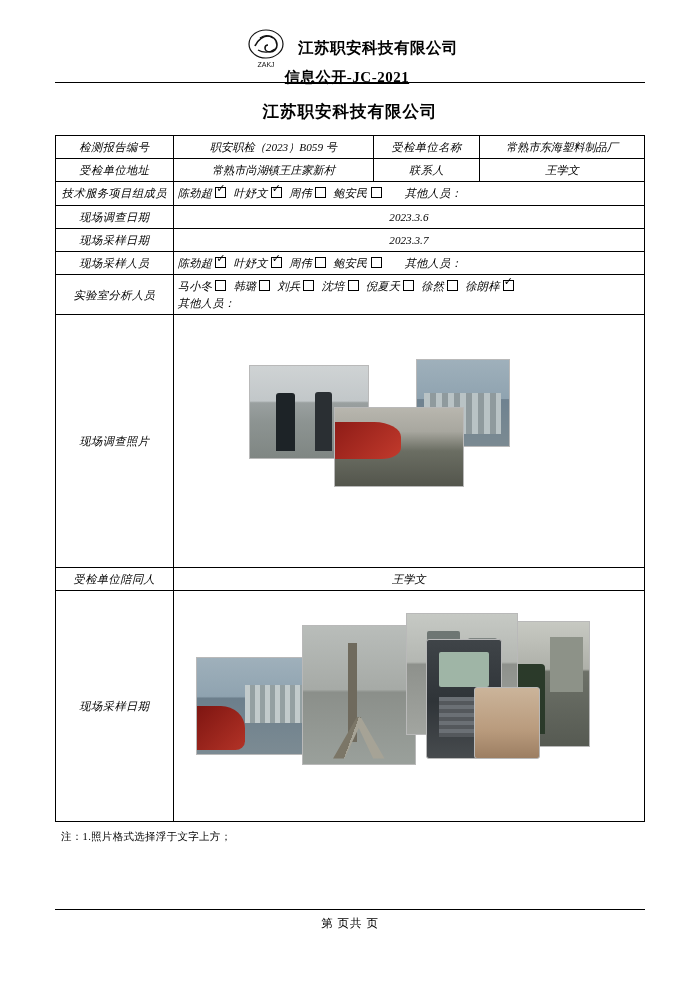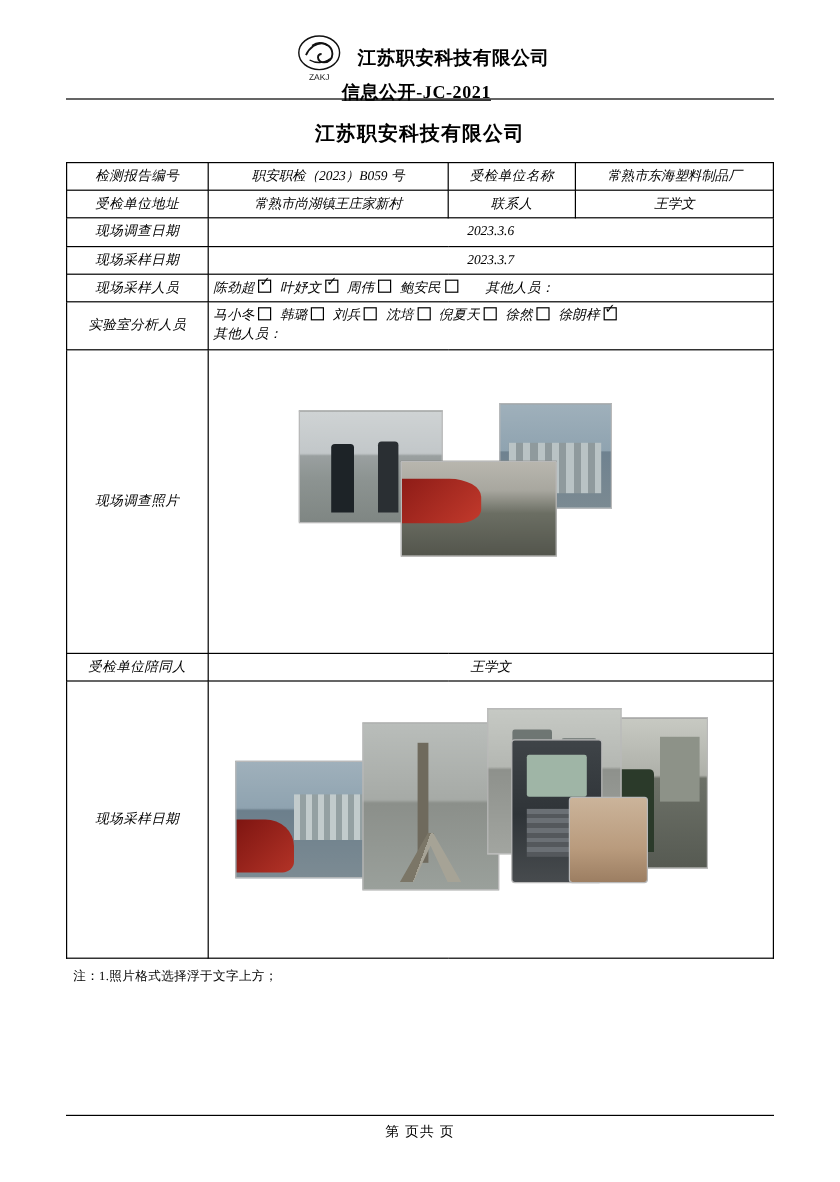--- a/index.html
+++ b/index.html
@@ -254,21 +254,21 @@
     margin-top: 8px;
     font-size: 10.5px;
     letter-spacing: 0.3px;
     padding-left: 6px;
   }
   
   .footer {
     position: absolute;
     left: 55px;
     right: 55px;
-    bottom: 34px;
+    bottom: 54px;
     border-top: 1.3px solid #000;
     padding-top: 6px;
     text-align: center;
     font-size: 11.5px;
     letter-spacing: 1px;
   }
 </style>
 </head>
 <body>
 
@@ -306,20 +306,30 @@
         <td class="lbl cell-pad">受检单位名称</td>
         <td class="ctr cell-pad">常熟市东海塑料制品厂</td>
       </tr>
       <tr>
         <td class="lbl">受检单位地址</td>
         <td class="ctr">常熟市尚湖镇王庄家新村</td>
         <td class="lbl">联系人</td>
         <td class="ctr">王学文</td>
       </tr>
       <tr>
+        <td class="lbl">技术服务项目组成员</td>
+        <td class="left row-people" colspan="3">
+          <span class="person"><span>陈劲超</span><span class="chk checked"></span></span>
+          <span class="person"><span>叶妤文</span><span class="chk checked"></span></span>
+          <span class="person"><span>周伟</span><span class="chk"></span></span>
+          <span class="person"><span>鲍安民</span><span class="chk"></span></span>
+          <span style="margin-left:16px">其他人员：</span>
+        </td>
+      </tr>
+      <tr>
         <td class="lbl">现场调查日期</td>
         <td class="ctr" colspan="3">2023.3.6</td>
       </tr>
       <tr>
         <td class="lbl">现场采样日期</td>
         <td class="ctr" colspan="3">2023.3.7</td>
       </tr>
       <tr>
         <td class="lbl">现场采样人员</td>
         <td class="left row-people" colspan="3">

